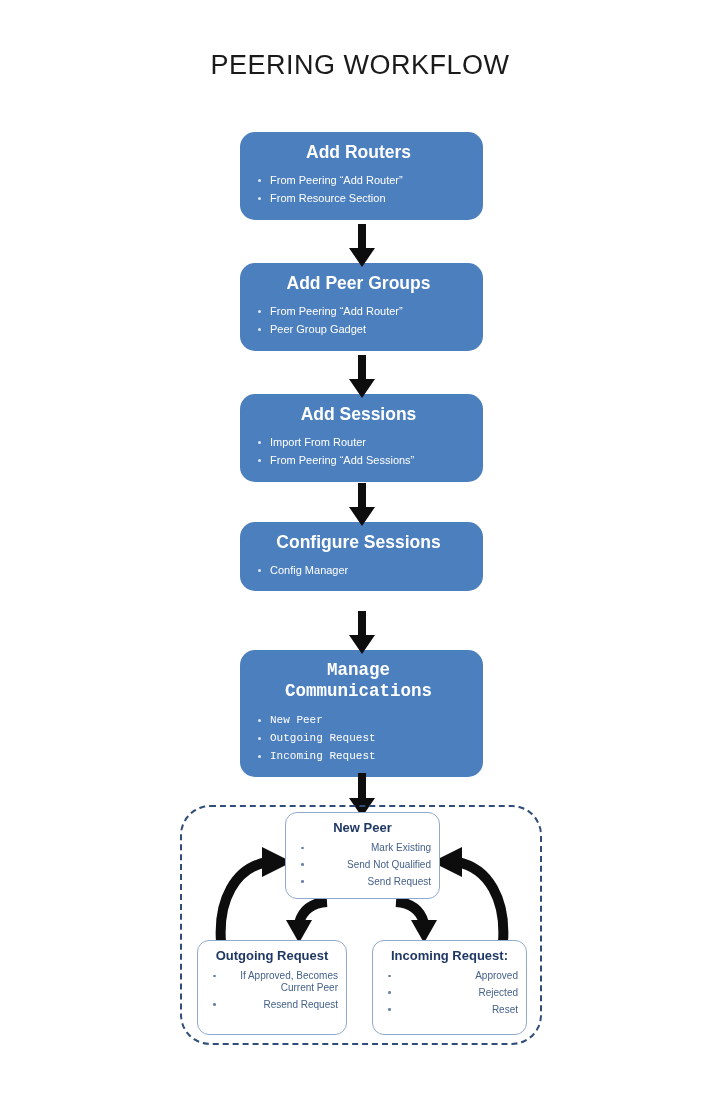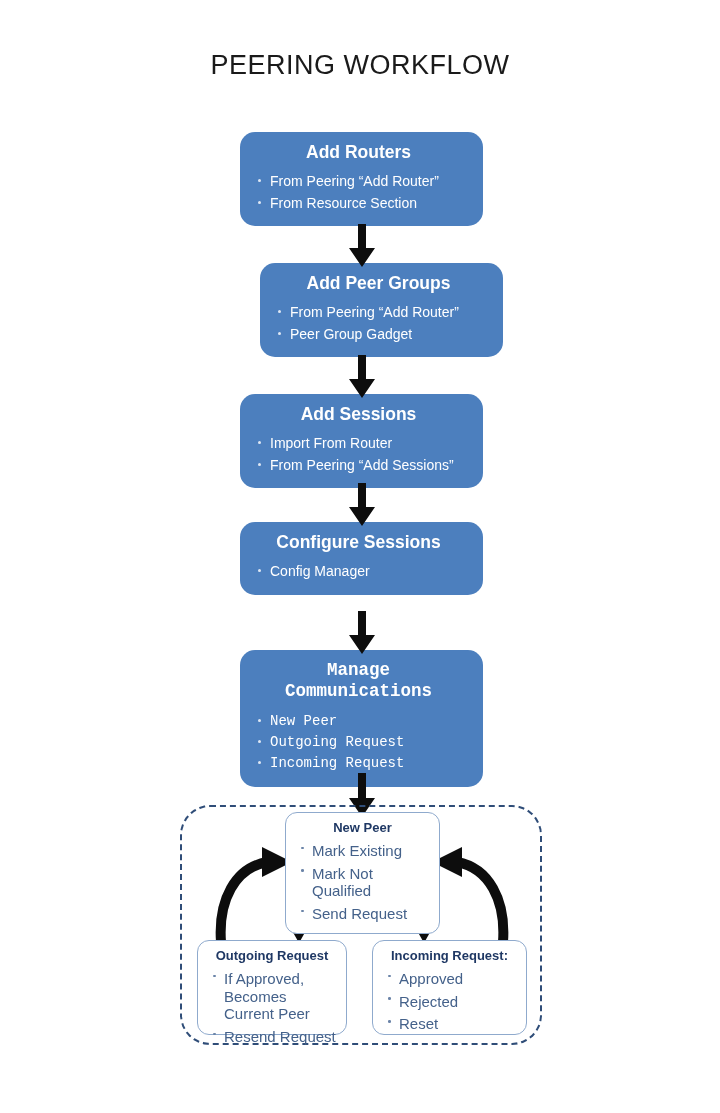--- a/index.html
+++ b/index.html
@@ -55,21 +55,21 @@
     padding: 0 10px;
     margin-bottom: 8px;
   }
   .step-bullets {
     list-style: none;
     margin: 0;
     padding: 0 10px 0 14px;
   }
   .step-bullets li {
     color: #ffffff;
-    font-size: 14px;
+    font-size: 11px;
     line-height: 1.1;
     padding: 3px 0 3px 16px;
     position: relative;
   }
   .step-bullets li::before {
     content: "";
     position: absolute;
     left: 4px;
     top: 8px;
     width: 3px;
@@ -115,24 +115,25 @@
     margin-bottom: 4px;
     padding: 0 6px;
   }
   .sub-bullets {
     list-style: none;
     margin: 0;
     padding: 0 8px 0 10px;
   }
   .sub-bullets li {
     color: #44618a;
-    font-size: 15px;
+    font-size: 10px;
     line-height: 1.18;
     padding: 2.5px 0 2.5px 16px;
     position: relative;
+    text-align: right;
   }
   .sub-bullets li::before {
     content: "";
     position: absolute;
     left: 5px;
     top: 7px;
     width: 2.6px;
     height: 2.6px;
     background: #6b84a8;
     border-radius: 50%;
@@ -157,21 +158,21 @@
   <div class="title">PEERING WORKFLOW</div>
 
   <div class="step" id="step-1" style="top:132px;">
     <div class="step-title">Add Routers</div>
     <ul class="step-bullets">
       <li>From  Peering “Add Router”</li>
       <li>From Resource Section</li>
     </ul>
   </div>
 
-  <div class="step" id="step-2" style="top:263px;margin-left:20px;">
+  <div class="step" id="step-2" style="top:263px;">
     <div class="step-title">Add Peer Groups</div>
     <ul class="step-bullets">
       <li>From  Peering “Add Router”</li>
       <li>Peer Group Gadget</li>
     </ul>
   </div>
 
   <div class="step" id="step-3" style="top:394px;">
     <div class="step-title">Add Sessions</div>
     <ul class="step-bullets">
@@ -237,21 +238,21 @@
     <g>
       <path d="M396,902 C413,903 421,912 424,923" stroke="#0d0d0d" stroke-width="10" fill="none" stroke-linecap="butt"></path>
       <path d="M411,920 L424,943 L437,920 Z" fill="#0d0d0d"></path>
     </g>
   </svg>
 
   <div class="sub" id="box-new-peer">
     <div class="sub-title">New Peer</div>
     <ul class="sub-bullets">
       <li>Mark Existing</li>
-      <li>Mark Not Qualified</li>
+      <li>Send Not Qualified</li>
       <li>Send Request</li>
     </ul>
   </div>
 
   <div class="sub" id="box-outgoing">
     <div class="sub-title">Outgoing Request</div>
     <ul class="sub-bullets">
       <li>If Approved, Becomes Current Peer</li>
       <li>Resend Request</li>
     </ul>

